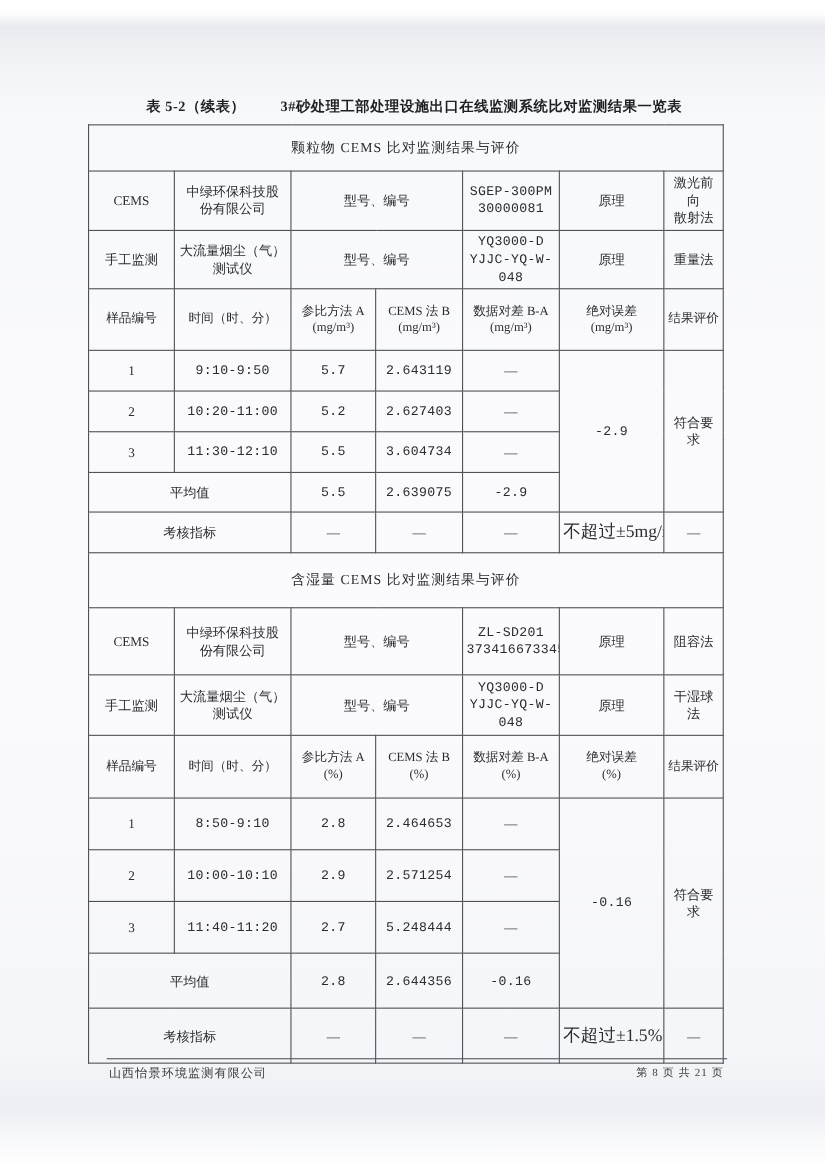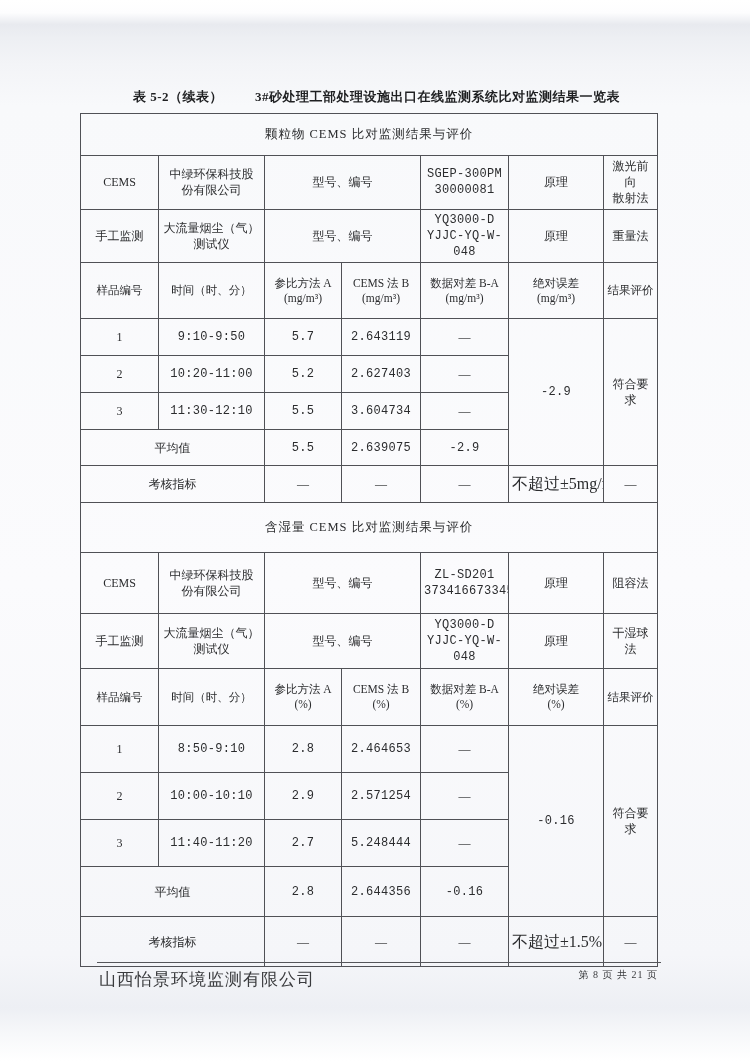--- a/index.html
+++ b/index.html
@@ -57,21 +57,21 @@
   tr.s1.r-head{height:57px}
   tr.s1.r-sample{height:47px}
   tr.s1.r-avg{height:50px}
   tr.s1.r-assess{height:50px}
   .footer-rule{
     position:absolute;left:97px;top:962px;width:564px;height:0;
     border-top:1.5px solid #55565a;
   }
   .footer-company{
     position:absolute;left:99px;top:968px;
-    font-size:17px;color:#3a3b3e;letter-spacing:1px;
+    font-size:11px;color:#3a3b3e;letter-spacing:1px;
   }
   .footer-page{
     position:absolute;right:92px;top:968px;
     font-size:10px;color:#3a3b3e;letter-spacing:1px;margin-left:19px;
   }
 </style>
 </head>
 <body>
 
 <div class="scan-page">

